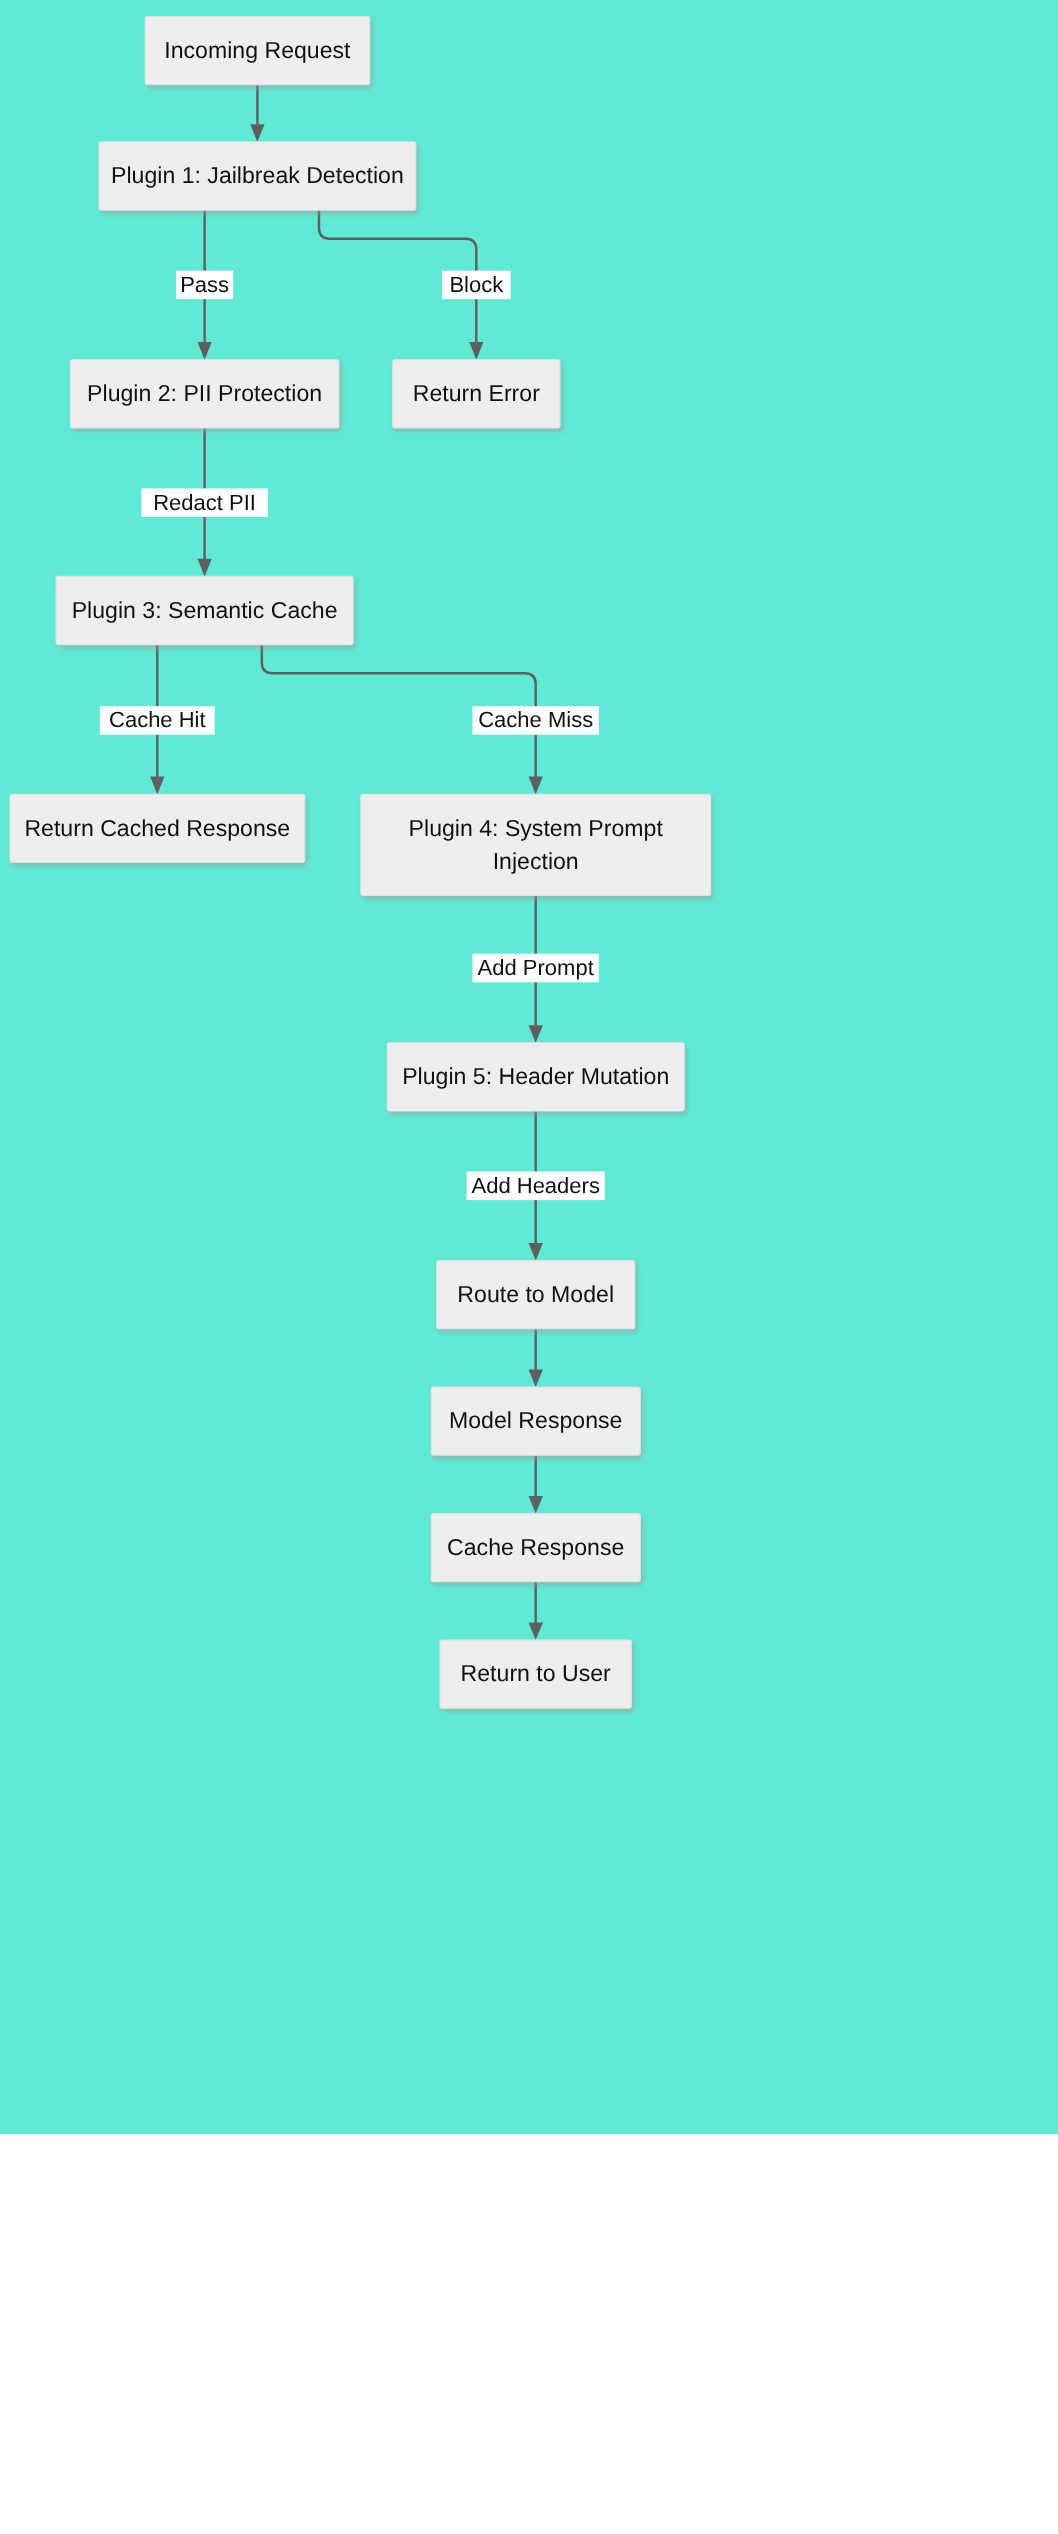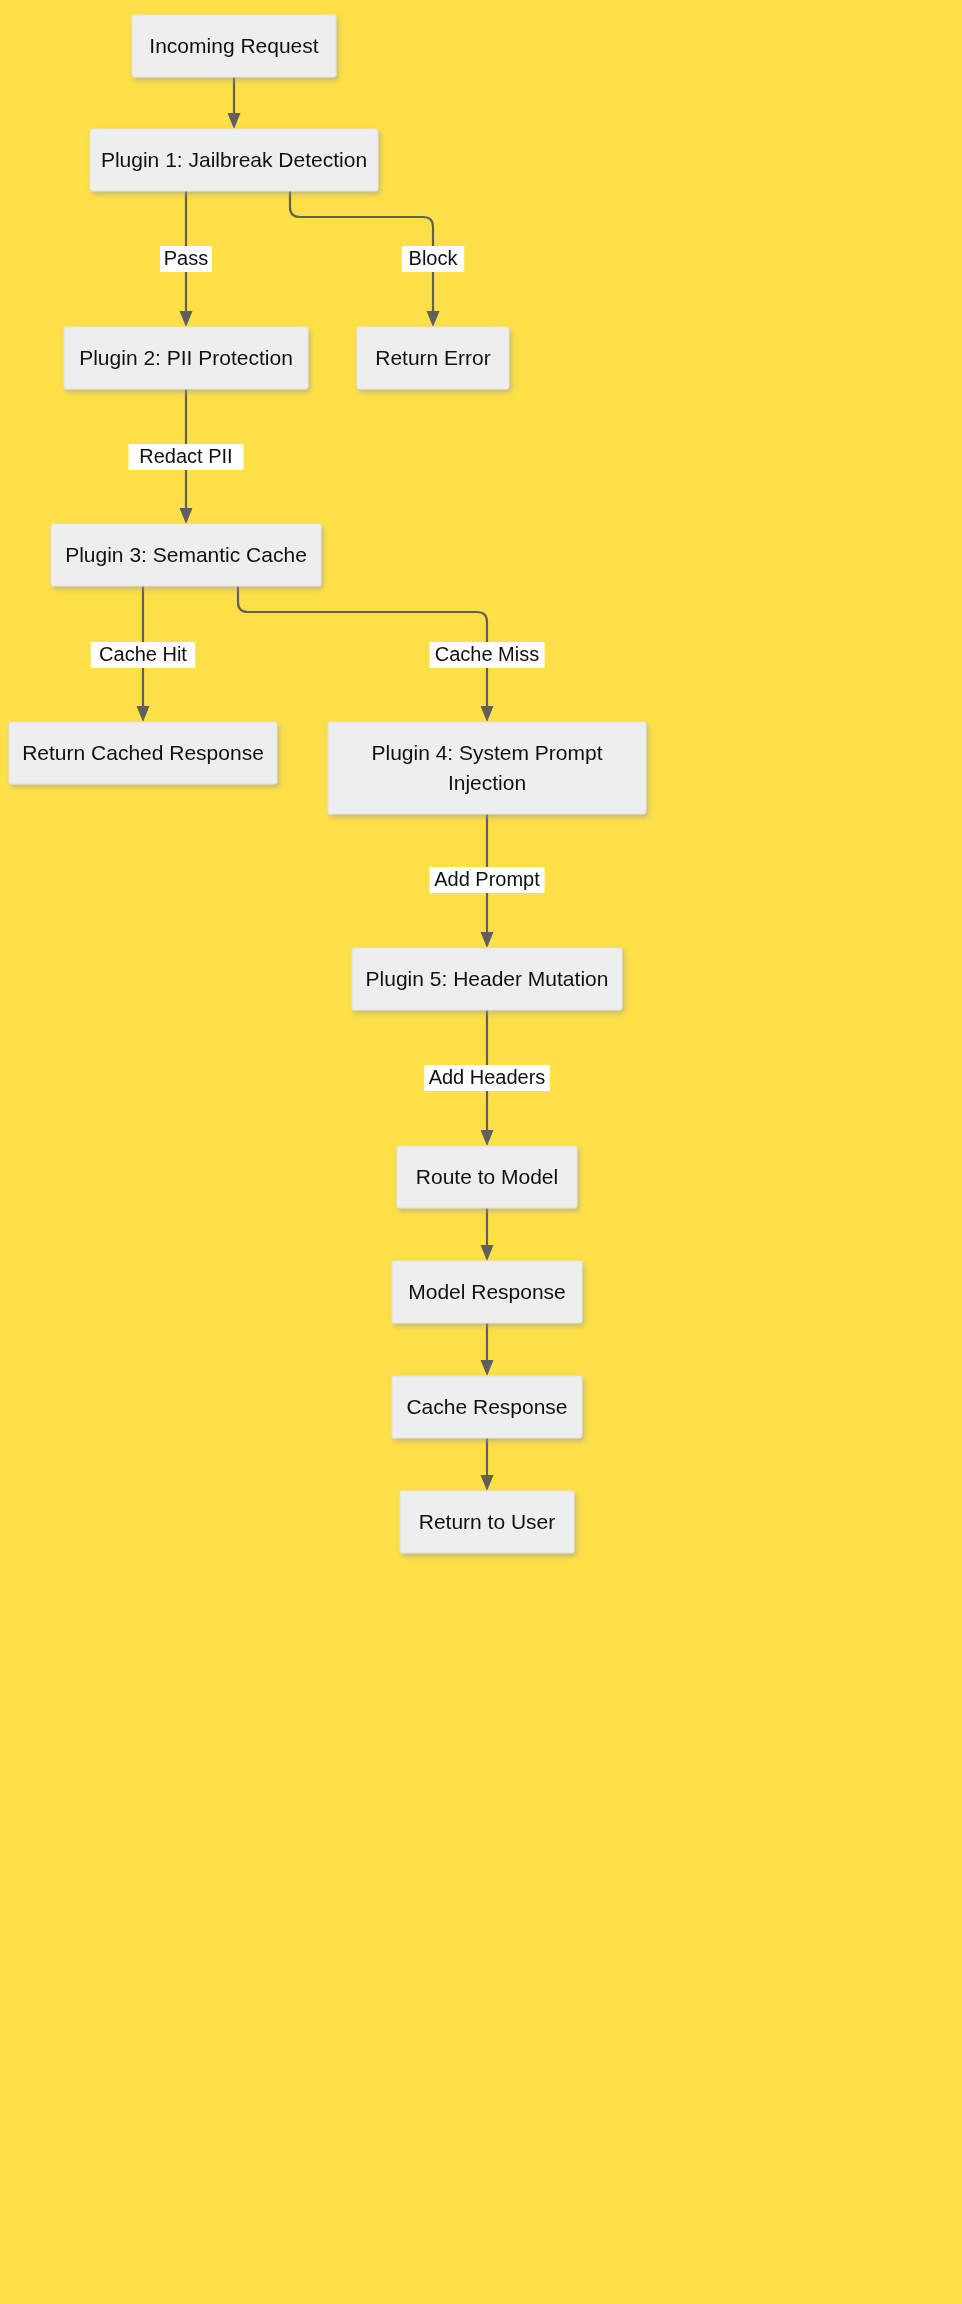--- a/index.html
+++ b/index.html
@@ -3,22 +3,22 @@
 <meta charset="utf-8">
 <style>
   html, body {
     margin: 0;
     padding: 0;
     background: #ffffff;
   }
   #canvas {
     position: relative;
     width: 962px;
-    height: 2304px;
-    background: #fde047;
+    height: 1940px;
+    background: #5eead4;
     font-family: "Liberation Sans", sans-serif;
     overflow: hidden;
   }
   svg.flow {
     position: absolute;
     left: 0;
     top: 0;
     width: 962px;
     height: 2304px;
   }

